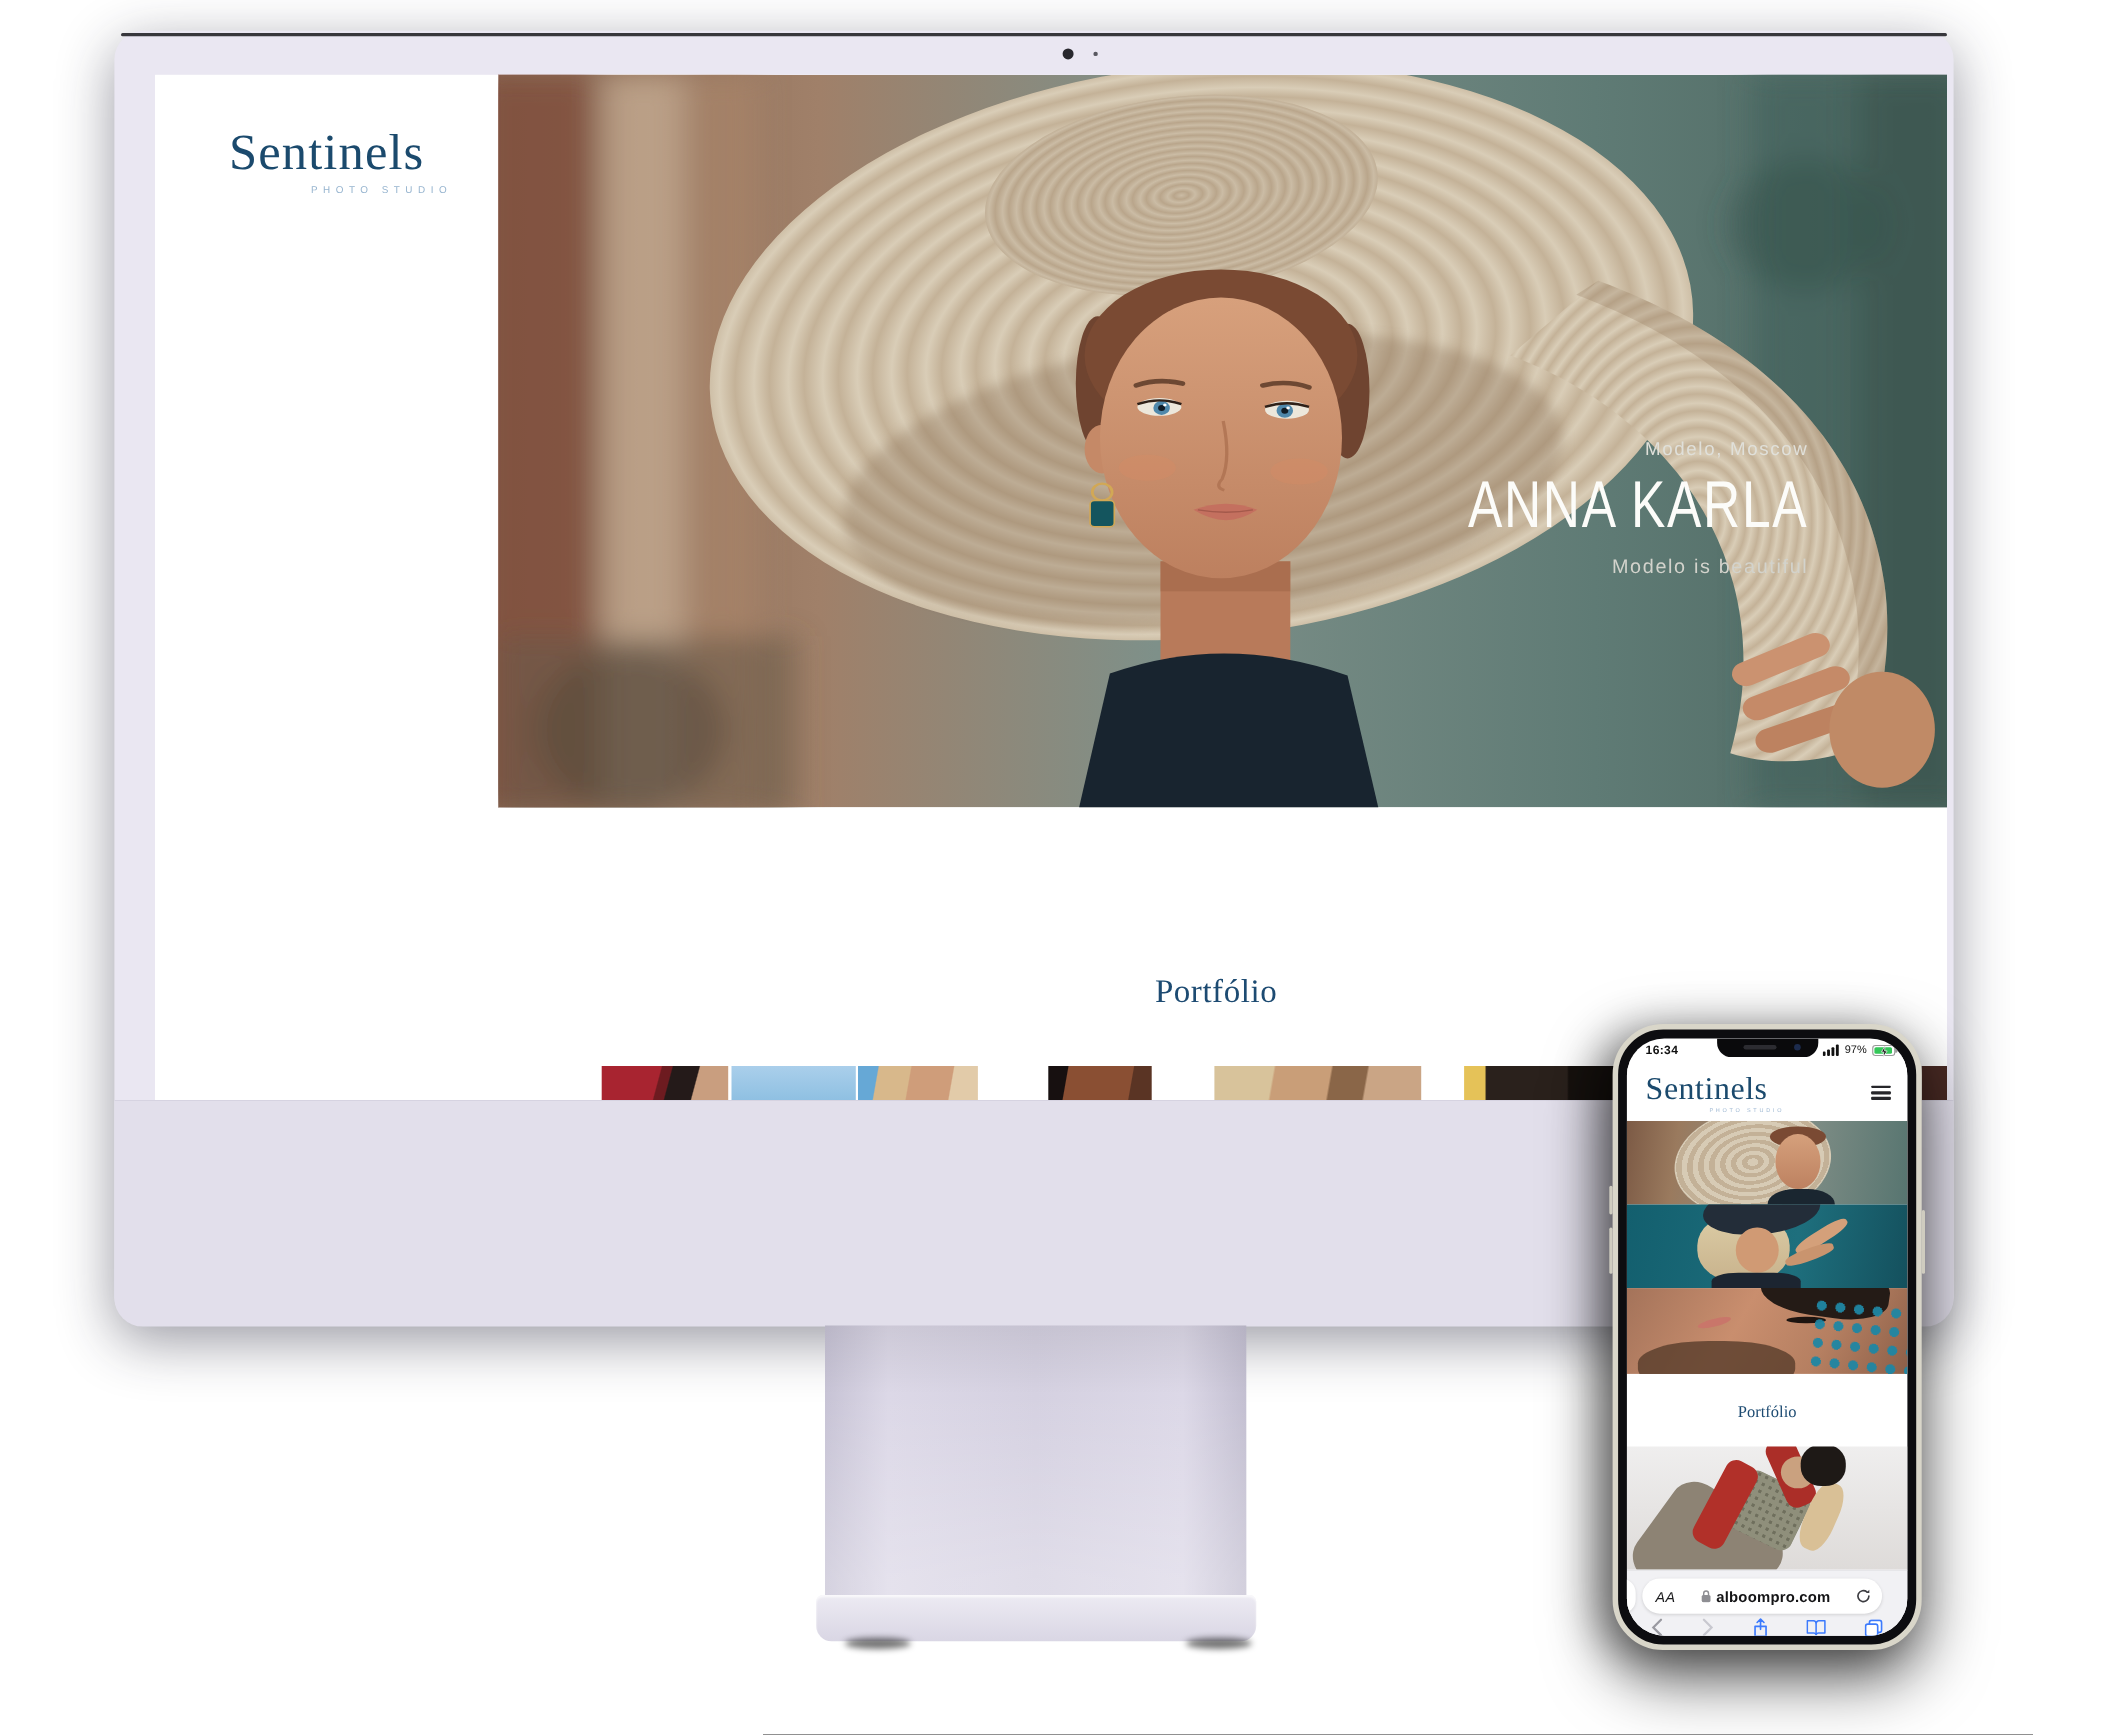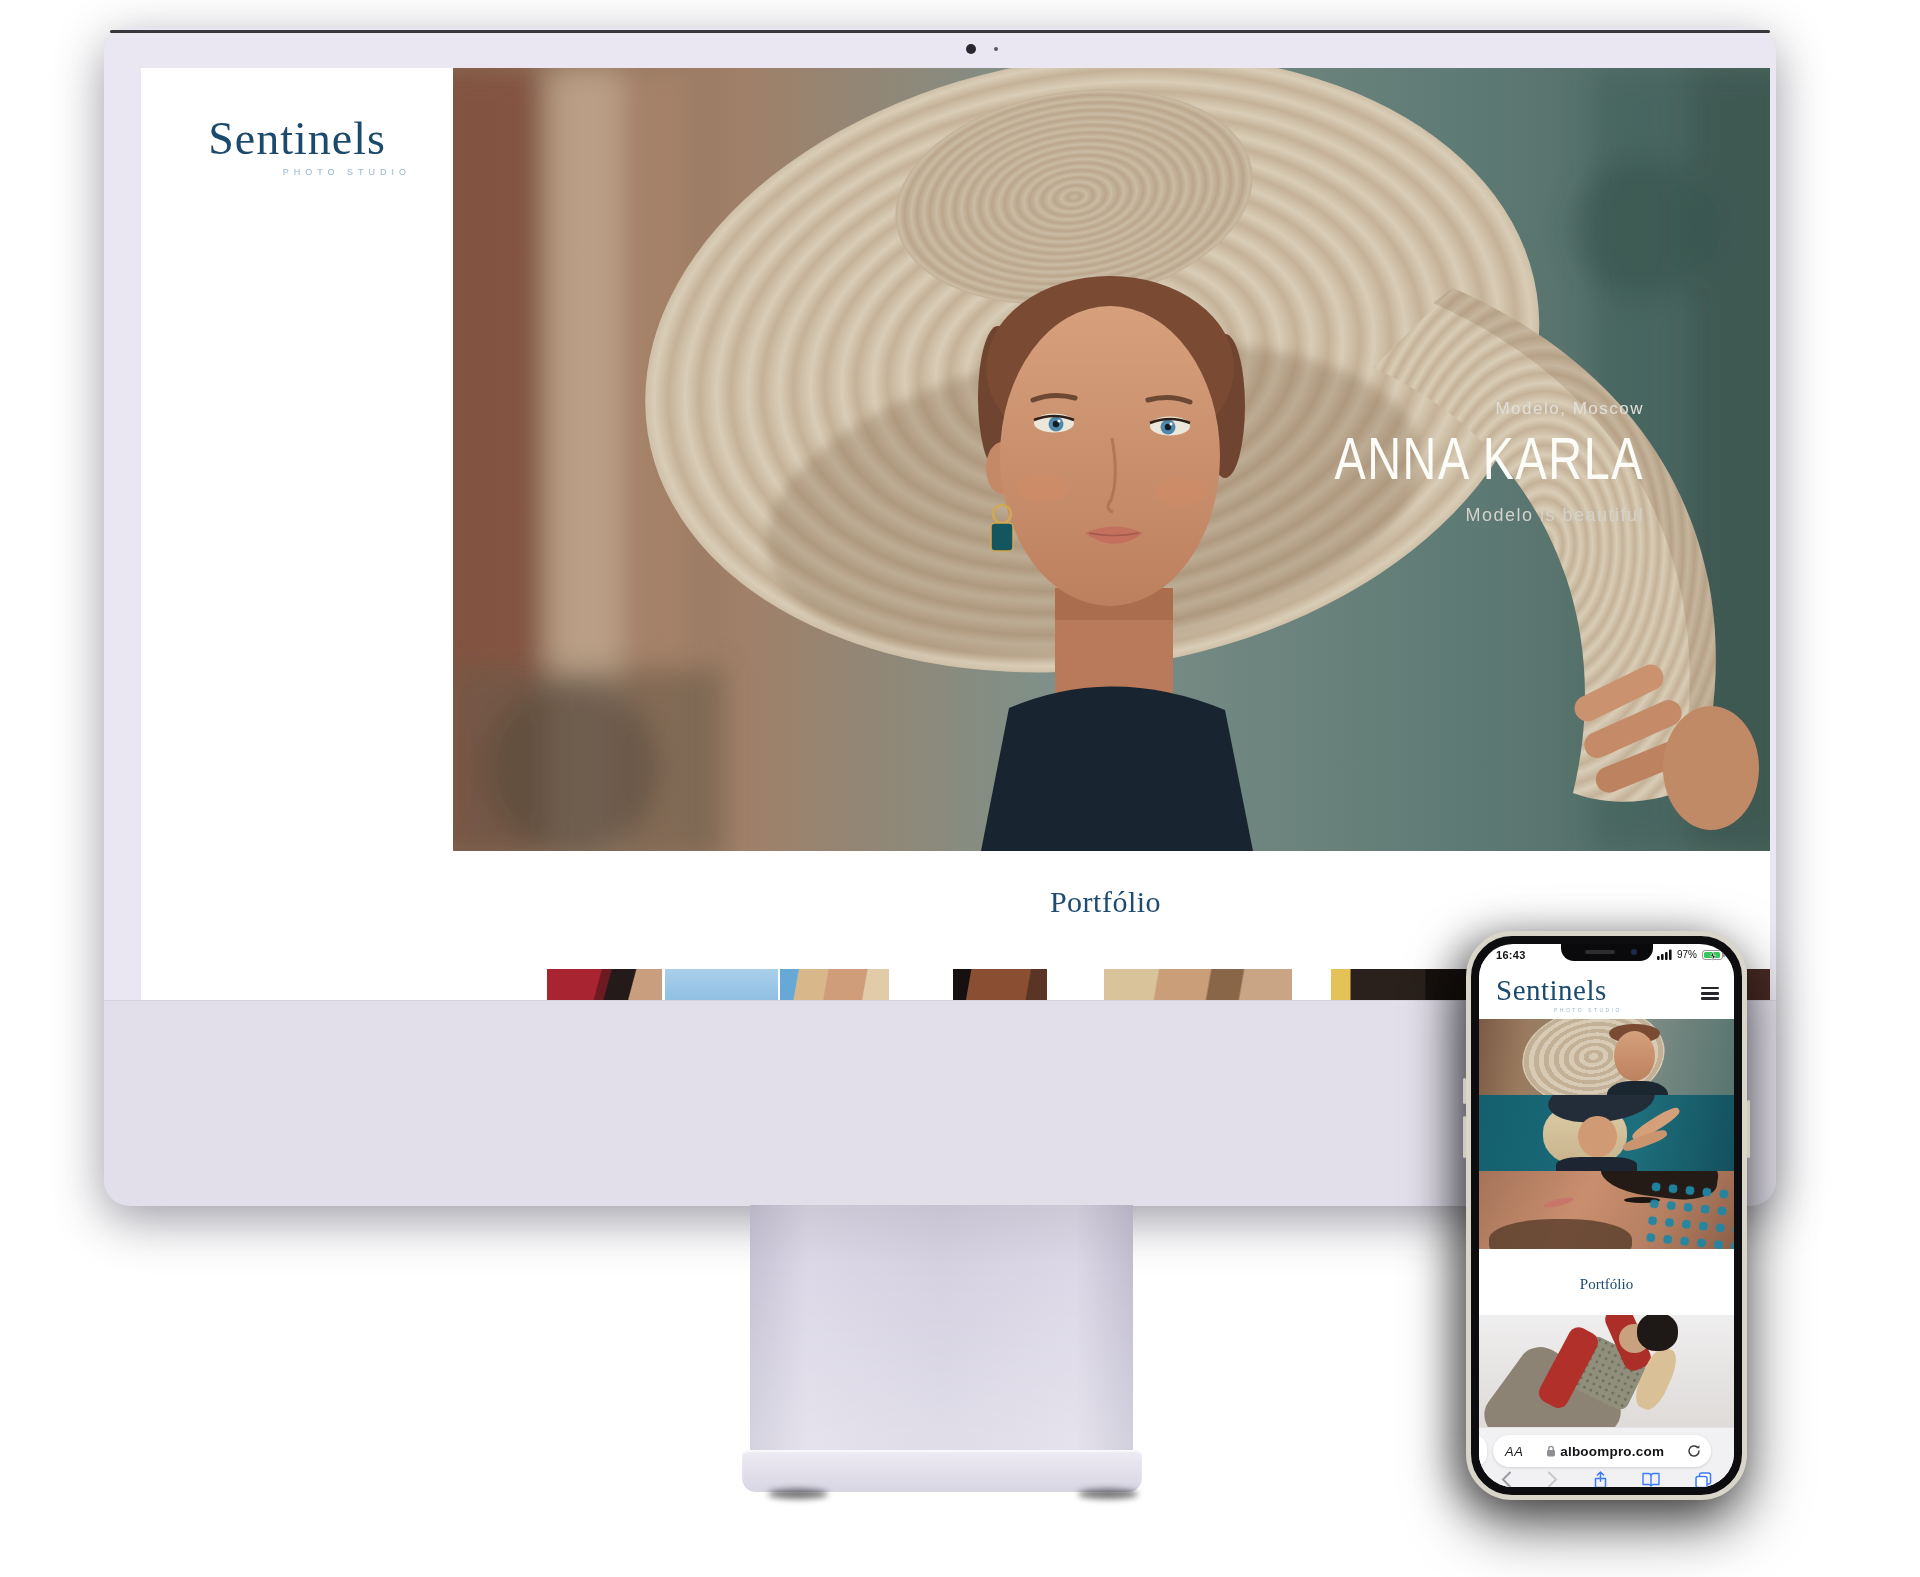--- a/index.html
+++ b/index.html
@@ -23,21 +23,21 @@
   .foot.l{left:768px;width:60px;} .foot.r{left:1078px;width:60px;}
   
   .sidebar{position:absolute;left:0;top:0;width:300px;height:932px;background:#fff;z-index:2;}
   .d-logo{margin-top:44px;text-align:center;padding-left:12px;
     font-family:"Liberation Serif",serif;font-size:46px;color:#1b4a6d;letter-spacing:1px;}
   .d-tagline{text-align:right;padding-right:30px;font-size:9px;letter-spacing:5px;color:#96b4cf;margin-top:2px;}
   .d-nav{position:absolute;left:27px;right:28px;top:142px;}
   .d-nav-item{height:49px;cursor:pointer;}
   .d-nav-item span{display:block;padding-top:9px;font-size:13px;letter-spacing:3px;color:#53524b;}
   .d-nav-item i{display:block;margin-top:8px;border-bottom:1px dotted #c9c9c0;}
-  .hero{position:absolute;left:300px;top:0;width:1329px;height:783px;overflow:hidden;padding-left:12px;}
+  .hero{position:absolute;left:300px;top:0;width:1329px;height:666px;overflow:hidden;padding-left:12px;}
   .hero svg{display:block;width:100%;height:100%;}
   .hero-text{position:absolute;top:0;right:138px;text-align:right;z-index:3;}
   .hero-sub{position:absolute;right:0;top:331px;width:400px;font-size:17px;letter-spacing:1.5px;color:#e0e0da;font-weight:300;}
   .hero-title{position:absolute;right:0;top:356px;width:500px;font-size:60px;font-weight:300;color:#fcfcf9;
     letter-spacing:2px;transform:scaleX(.78);transform-origin:100% 0;white-space:nowrap;}
   .hero-tag{position:absolute;right:0;top:437px;width:400px;font-size:18px;letter-spacing:1.5px;color:#d3d3cc;font-weight:300;}
   .portfolio{position:absolute;left:300px;top:783px;width:1329px;height:149px;background:#fff;}
   .portfolio h2{margin:0;padding-top:34px;text-align:center;font-family:"Liberation Serif",serif;
     font-weight:500;font-size:30px;color:#1d4b72;letter-spacing:.5px;}
   .thumbs{position:absolute;left:0;bottom:0;width:1329px;height:31px;overflow:hidden;}
@@ -248,21 +248,21 @@
     <div class="sbtn l1"></div>
     <div class="sbtn l2"></div>
     <div class="sbtn r1"></div>
 
     <div class="phone-screen">
       <div class="notch">
         <div class="speaker"></div>
         <div class="fcam"></div>
       </div>
       <div class="status">
-        <span class="st-time">16:43</span>
+        <span class="st-time">16:34</span>
         <span class="st-right">
           <svg width="15" height="11" viewBox="0 0 15 11">
             <rect x="0" y="7" width="2.6" height="4" rx="1" fill="#111"></rect>
             <rect x="4" y="5" width="2.6" height="6" rx="1" fill="#111"></rect>
             <rect x="8" y="3" width="2.6" height="8" rx="1" fill="#111"></rect>
             <rect x="12" y="0.5" width="2.6" height="10.5" rx="1" fill="#111"></rect>
           </svg>
           <span class="pct">97%</span>
           <span class="batt">
             <span class="fill"></span>

